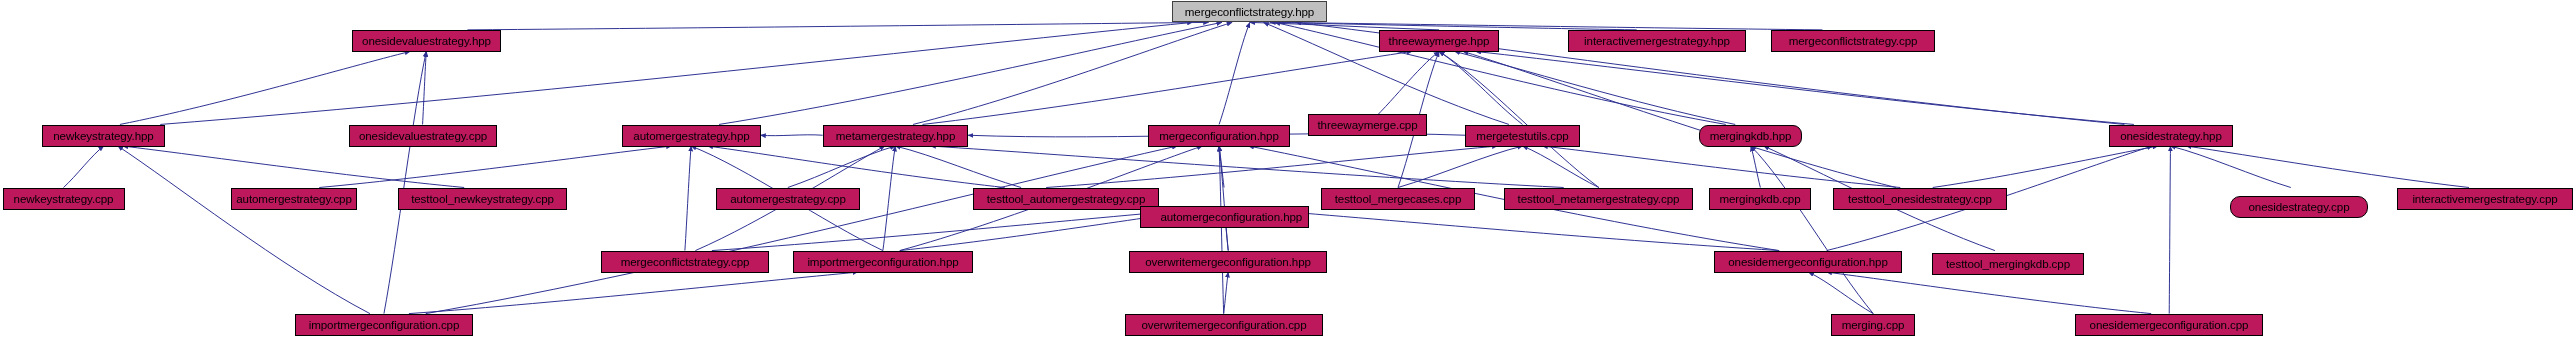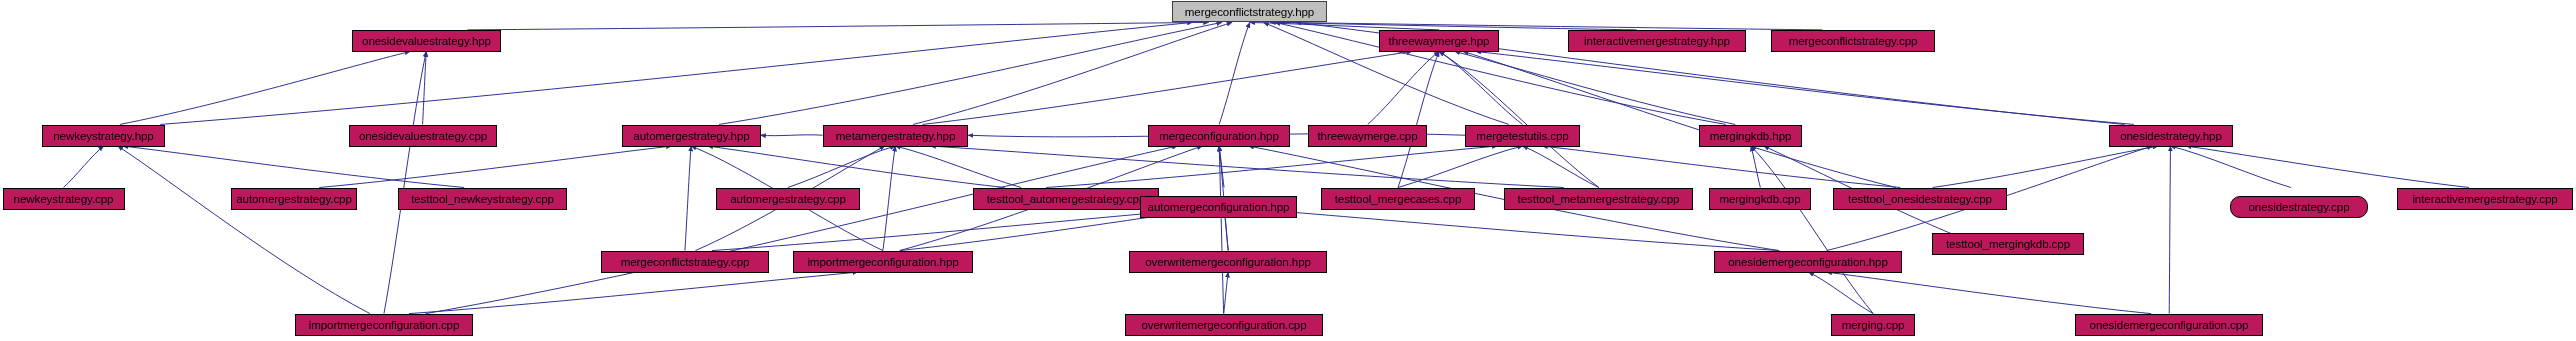--- a/index.html
+++ b/index.html
@@ -147,48 +147,48 @@
       </div>
       <div class="node" id="node-n7" style="left: 622px; top: 125px; width: 139px;">
         <span class="node-label">automergestrategy.hpp</span>
       </div>
       <div class="node" id="node-n8" style="left: 823px; top: 125px; width: 145px;">
         <span class="node-label">metamergestrategy.hpp</span>
       </div>
       <div class="node" id="node-n9" style="left: 1148px; top: 125px; width: 142px;">
         <span class="node-label">mergeconfiguration.hpp</span>
       </div>
-      <div class="node" id="node-n10" style="left: 1308px; top: 125px; width: 119px;">
+      <div class="node" id="node-n10" style="left: 1308px; top: 114px; width: 119px;">
         <span class="node-label">threewaymerge.cpp</span>
       </div>
       <div class="node" id="node-n11" style="left: 1465px; top: 125px; width: 115px;">
         <span class="node-label">mergetestutils.cpp</span>
       </div>
-      <div class="node" id="node-n12" style="left: 1699px; top: 125px; width: 103px;">
+      <div class="node" id="node-n12" style="left: 1699px; top: 125px; width: 103px; border-radius: 9px;">
         <span class="node-label">mergingkdb.hpp</span>
       </div>
       <div class="node" id="node-n13" style="left: 2109px; top: 125px; width: 124px;">
         <span class="node-label">onesidestrategy.hpp</span>
       </div>
       <div class="node" id="node-n14" style="left: 2.5px; top: 188px; width: 122px;">
         <span class="node-label">newkeystrategy.cpp</span>
       </div>
       <div class="node" id="node-n15" style="left: 231px; top: 188px; width: 126px;">
         <span class="node-label">automergestrategy.cpp</span>
       </div>
       <div class="node" id="node-n16" style="left: 398px; top: 188px; width: 169px;">
         <span class="node-label">testtool_newkeystrategy.cpp</span>
       </div>
       <div class="node" id="node-n17" style="left: 716px; top: 188px; width: 144px;">
         <span class="node-label">automergestrategy.cpp</span>
       </div>
       <div class="node" id="node-n18" style="left: 928px; top: 188px; width: 186px; margin-left: 45px;">
         <span class="node-label">testtool_automergestrategy.cpp</span>
       </div>
-      <div class="node" id="node-n19" style="left: 1140px; top: 196px; width: 157px;">
+      <div class="node" id="node-n19" style="left: 1140px; top: 206px; width: 169px; justify-content: flex-end;">
         <span class="node-label">automergeconfiguration.hpp</span>
       </div>
       <div class="node" id="node-n20" style="left: 1321px; top: 188px; width: 154px;">
         <span class="node-label">testtool_mergecases.cpp</span>
       </div>
       <div class="node" id="node-n21" style="left: 1504px; top: 188px; width: 189px;">
         <span class="node-label">testtool_metamergestrategy.cpp</span>
       </div>
       <div class="node" id="node-n22" style="left: 1709px; top: 188px; width: 102px;">
         <span class="node-label">mergingkdb.cpp</span>
@@ -207,21 +207,21 @@
       </div>
       <div class="node" id="node-n27" style="left: 793px; top: 251px; width: 180px;">
         <span class="node-label">importmergeconfiguration.hpp</span>
       </div>
       <div class="node" id="node-n28" style="left: 1129px; top: 251px; width: 198px;">
         <span class="node-label">overwritemergeconfiguration.hpp</span>
       </div>
       <div class="node" id="node-n29" style="left: 1714px; top: 251px; width: 188px;">
         <span class="node-label">onesidemergeconfiguration.hpp</span>
       </div>
-      <div class="node" id="node-n30" style="left: 1932px; top: 233px; width: 152px;">
+      <div class="node" id="node-n30" style="left: 1932px; top: 253px; width: 152px;">
         <span class="node-label">testtool_mergingkdb.cpp</span>
       </div>
       <div class="node" id="node-n31" style="left: 295px; top: 314px; width: 178px;">
         <span class="node-label">importmergeconfiguration.cpp</span>
       </div>
       <div class="node" id="node-n32" style="left: 1125px; top: 314px; width: 198px;">
         <span class="node-label">overwritemergeconfiguration.cpp</span>
       </div>
       <div class="node" id="node-n33" style="left: 1831px; top: 314px; width: 84px;">
         <span class="node-label">merging.cpp</span>

